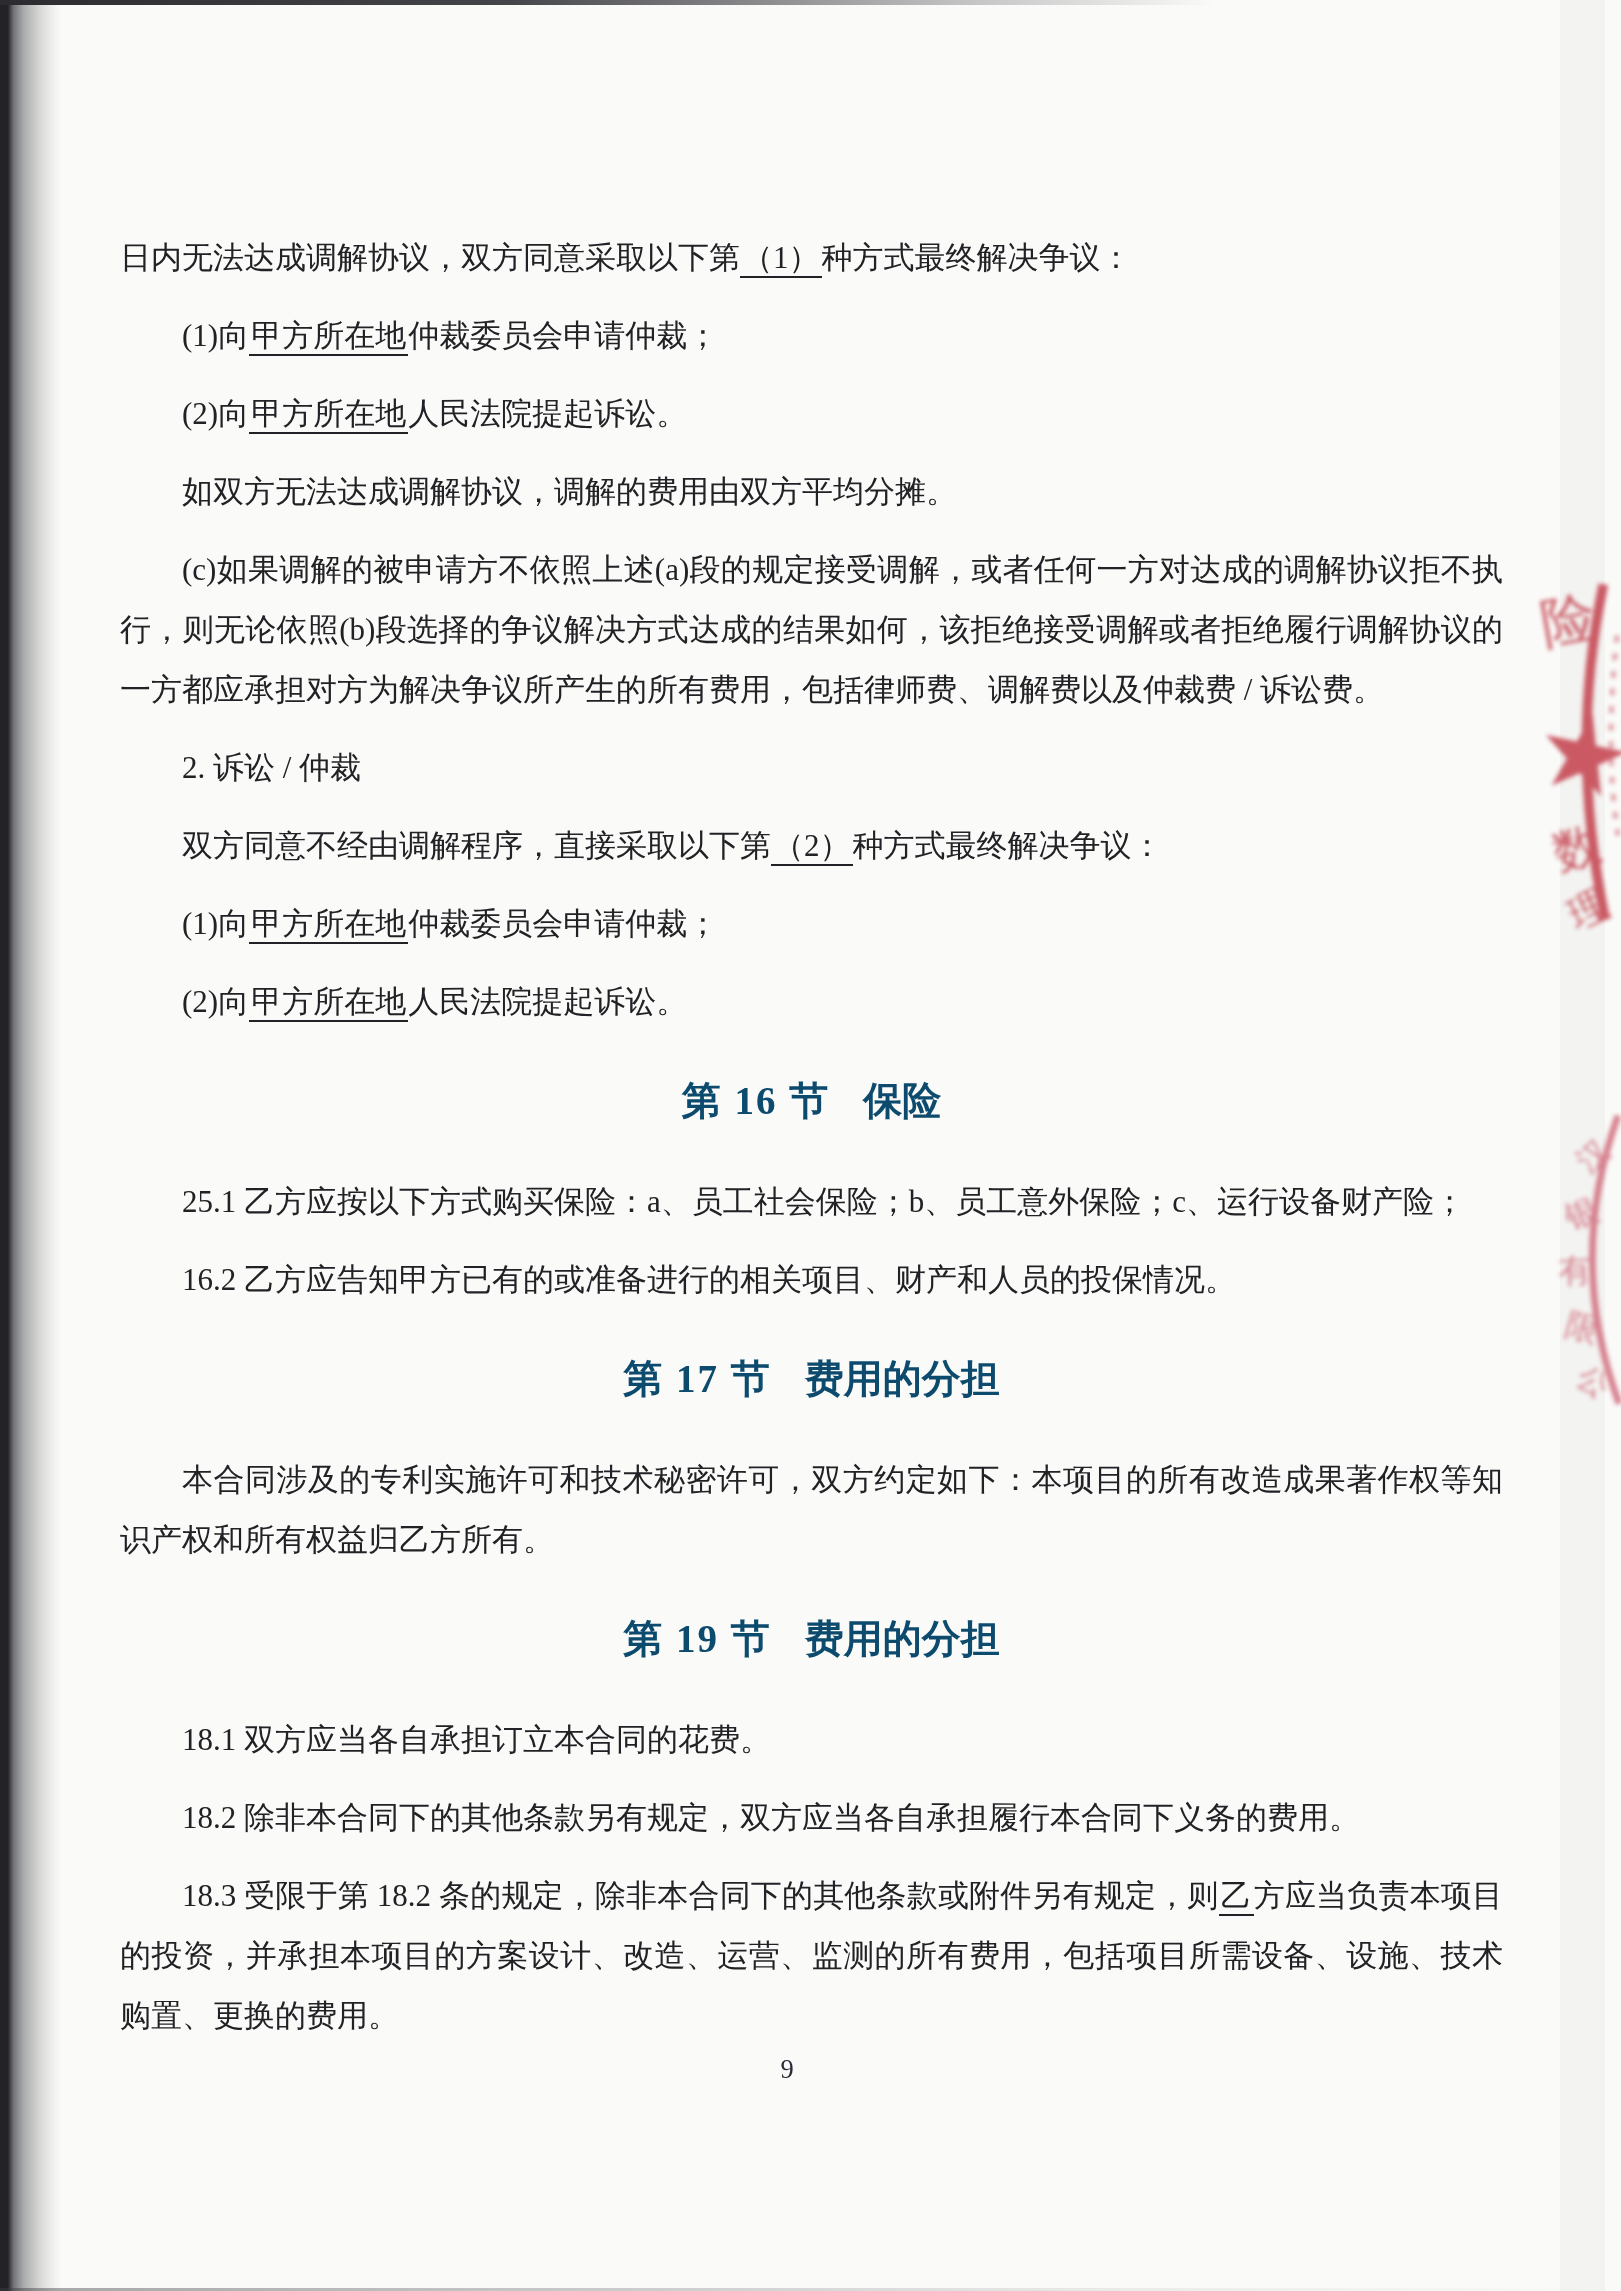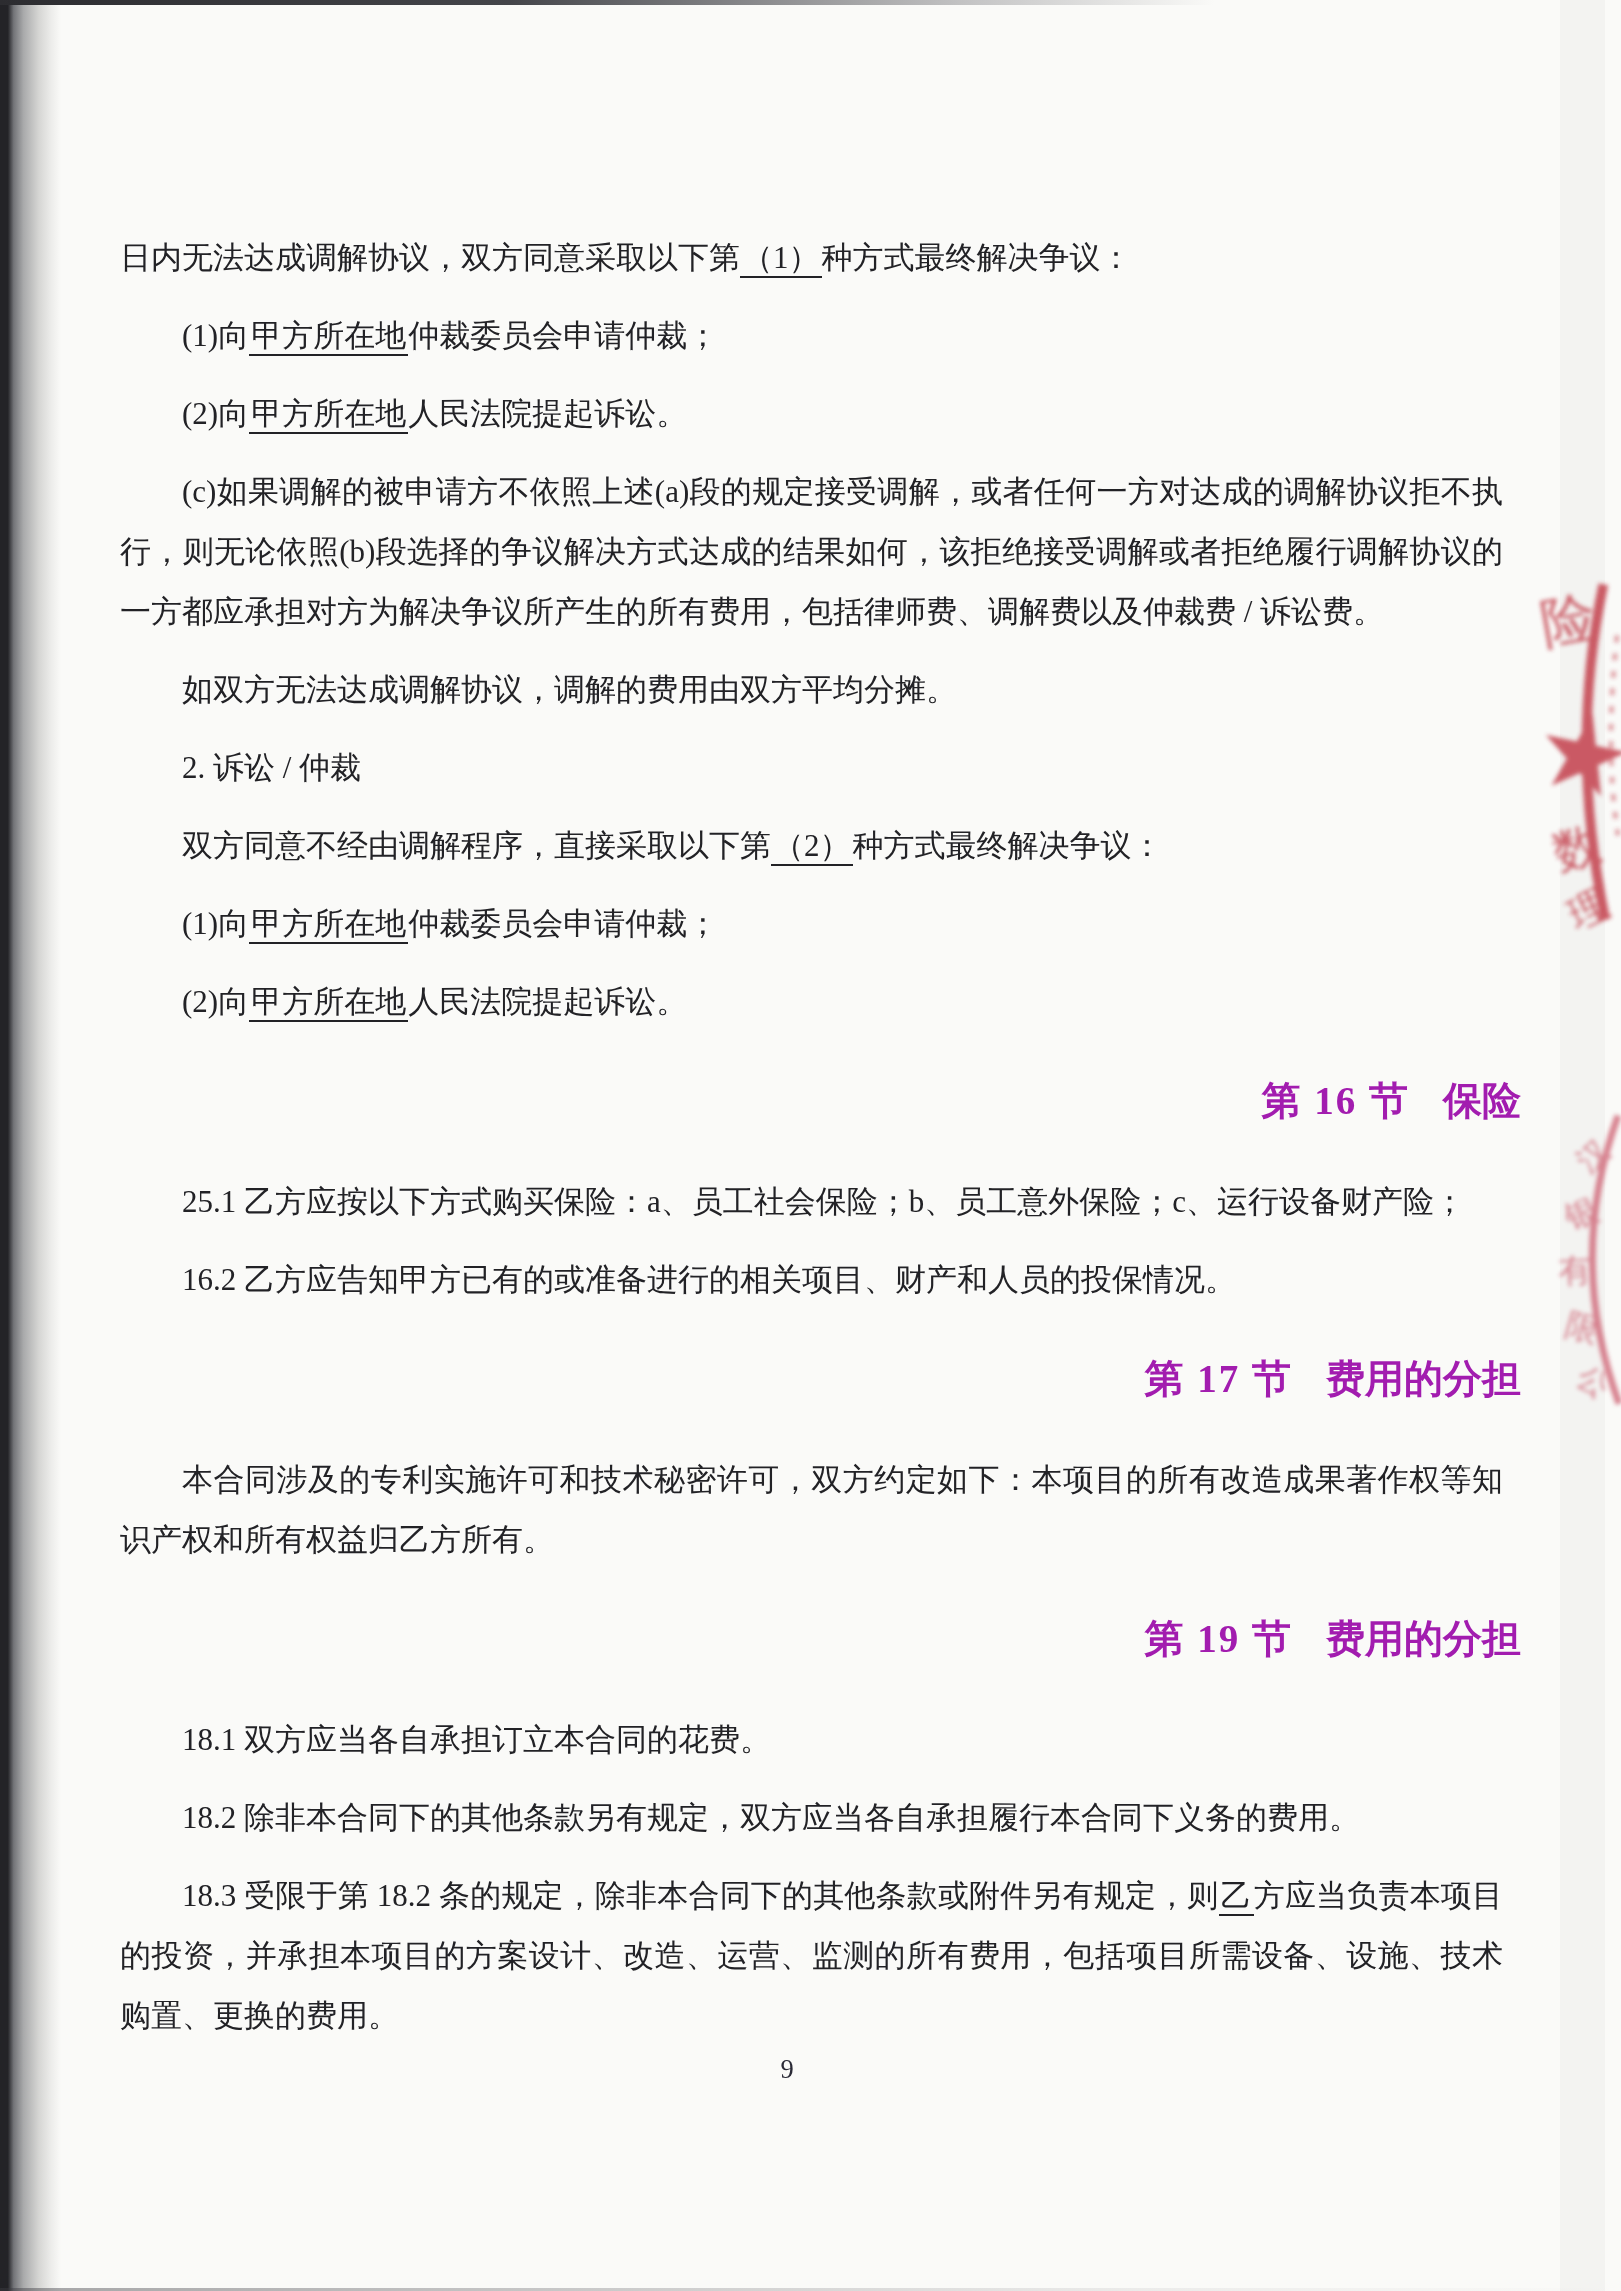--- a/index.html
+++ b/index.html
@@ -29,21 +29,21 @@
   .doc{
     position:absolute;left:102px;top:210px;width:1419px;
     color:#222226;font-size:31px;line-height:60px;
     text-align:justify;
   }
   .para{margin:18px;}
   .para.ind{text-indent:2em;}
   .u{border-bottom:2.9px solid #222226;padding:0 2px 1px 2px;}
   .sec-heading{
     margin:39px 0 41px 0;font-size:39px;line-height:60px;font-weight:bold;
-    color:#a21caf;text-align:right;text-indent:0;
+    color:#0c4a6e;text-align:center;text-indent:0;
   }
   .sec-num{margin-right:33px;letter-spacing:2px;}
   .page-footer{
     position:absolute;top:2054px;left:0;width:100%;text-align:center;
     font-size:26.5px;color:#2a2a36;
   }
   .page-footer span{position:relative;left:-23.5px;}
   .stamps{position:absolute;left:0;top:0;pointer-events:none;}
 </style>
 </head>
@@ -51,22 +51,22 @@
 
 <div class="edge-left"></div>
 <div class="edge-top"></div>
 <div class="edge-right-band"></div>
 <div class="edge-bottom"></div>
 
 <div class="doc">
     <p class="para"><span>日内无法达成调解协议，双方同意采取以下第</span><span class="u">（1）</span><span>种方式最终解决争议：</span></p>
     <p class="para ind"><span>(1)向</span><span class="u">甲方所在地</span><span>仲裁委员会申请仲裁；</span></p>
     <p class="para ind"><span>(2)向</span><span class="u">甲方所在地</span><span>人民法院提起诉讼。</span></p>
+    <p class="para ind"><span>如双方无法达成调解协议，调解的费用由双方平均分摊。</span></p>
     <p class="para ind"><span>(c)如果调解的被申请方不依照上述(a)段的规定接受调解，或者任何一方对达成的调解协议拒不执行，则无论依照(b)段选择的争议解决方式达成的结果如何，该拒绝接受调解或者拒绝履行调解协议的一方都应承担对方为解决争议所产生的所有费用，包括律师费、调解费以及仲裁费 / 诉讼费。</span></p>
-    <p class="para ind"><span>如双方无法达成调解协议，调解的费用由双方平均分摊。</span></p>
     <p class="para ind"><span>2. 诉讼 / 仲裁</span></p>
     <p class="para ind"><span>双方同意不经由调解程序，直接采取以下第</span><span class="u">（2）</span><span>种方式最终解决争议：</span></p>
     <p class="para ind"><span>(1)向</span><span class="u">甲方所在地</span><span>仲裁委员会申请仲裁；</span></p>
     <p class="para ind"><span>(2)向</span><span class="u">甲方所在地</span><span>人民法院提起诉讼。</span></p>
     <h2 class="sec-heading"><span class="sec-num">第 16 节</span><span class="sec-title">保险</span></h2>
     <p class="para ind"><span>25.1 乙方应按以下方式购买保险：a、员工社会保险；b、员工意外保险；c、运行设备财产险；</span></p>
     <p class="para ind"><span>16.2 乙方应告知甲方已有的或准备进行的相关项目、财产和人员的投保情况。</span></p>
     <h2 class="sec-heading"><span class="sec-num">第 17 节</span><span class="sec-title">费用的分担</span></h2>
     <p class="para ind"><span>本合同涉及的专利实施许可和技术秘密许可，双方约定如下：本项目的所有改造成果著作权等知识产权和所有权益归乙方所有。</span></p>
     <h2 class="sec-heading"><span class="sec-num">第 19 节</span><span class="sec-title">费用的分担</span></h2>

